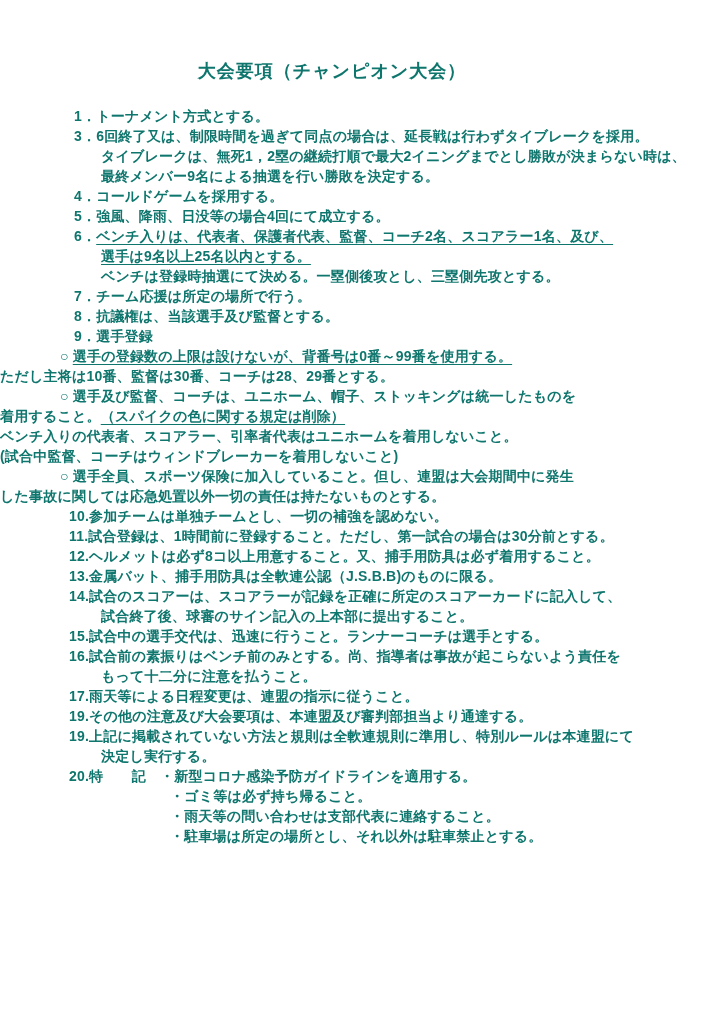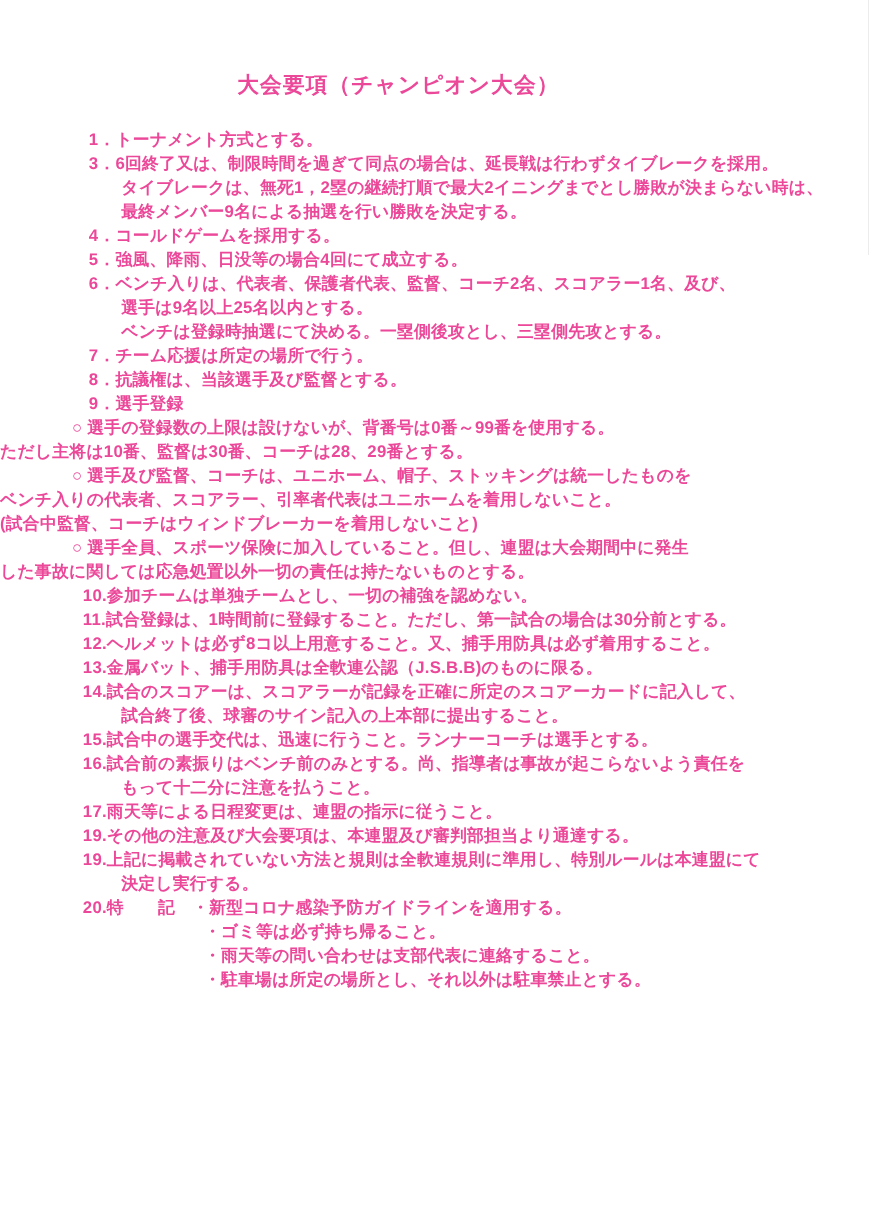--- a/index.html
+++ b/index.html
@@ -6,21 +6,21 @@
   body{
     background:#888;
     font-family:"Liberation Sans", sans-serif;
   }
   .page{
     position:relative;
     width:724px;
     height:1024px;
     margin:0 auto;
     background:#ffffff;
-    color:#ec4899;
+    color:#0f766e;
     overflow:hidden;
   }
   .doc-title{
     position:absolute;
     top:58px;
     left:0;
     width:664px;
     text-align:center;
     font-size:18px;
     font-weight:700;
@@ -43,20 +43,21 @@
     letter-spacing:0.2px;
   }
   
   .ind-n1{margin-left:74px;}   
   .ind-n2{margin-left:69px;}   
   .ind-c {margin-left:101px;}  
   .ind-b {margin-left:60px;}  
   .ind-bc{}  
   .ind-t {margin-left:170px;}  
   .u{
+    text-decoration:underline;
     text-decoration-thickness:1.2px;
     text-underline-offset:3px;
     text-align:center;
   }
 </style>
 </head>
 <body>
 
 <div class="page">
   <div class="doc-title">大会要項（チャンピオン大会）</div>
@@ -69,20 +70,21 @@
       <div class="line ind-n1"><span>5．強風、降雨、日没等の場合4回にて成立する。</span></div>
       <div class="line ind-n1"><span>6．</span><span class="u">ベンチ入りは、代表者、保護者代表、監督、コーチ2名、スコアラー1名、及び、</span></div>
       <div class="line ind-c"><span class="u">選手は9名以上25名以内とする。</span></div>
       <div class="line ind-c"><span>ベンチは登録時抽選にて決める。一塁側後攻とし、三塁側先攻とする。</span></div>
       <div class="line ind-n1"><span>7．チーム応援は所定の場所で行う。</span></div>
       <div class="line ind-n1"><span>8．抗議権は、当該選手及び監督とする。</span></div>
       <div class="line ind-n1"><span>9．選手登録</span></div>
       <div class="line ind-b"><span>○ </span><span class="u">選手の登録数の上限は設けないが、背番号は0番～99番を使用する。</span></div>
       <div class="line ind-bc"><span>ただし主将は10番、監督は30番、コーチは28、29番とする。</span></div>
       <div class="line ind-b"><span>○ 選手及び監督、コーチは、ユニホーム、帽子、ストッキングは統一したものを</span></div>
+      <div class="line ind-bc"><span>着用すること。</span><span class="u">（スパイクの色に関する規定は削除）</span></div>
       <div class="line ind-bc"><span>ベンチ入りの代表者、スコアラー、引率者代表はユニホームを着用しないこと。</span></div>
       <div class="line ind-bc"><span>(試合中監督、コーチはウィンドブレーカーを着用しないこと)</span></div>
       <div class="line ind-b"><span>○ 選手全員、スポーツ保険に加入していること。但し、連盟は大会期間中に発生</span></div>
       <div class="line ind-bc"><span>した事故に関しては応急処置以外一切の責任は持たないものとする。</span></div>
       <div class="line ind-n2"><span>10.参加チームは単独チームとし、一切の補強を認めない。</span></div>
       <div class="line ind-n2"><span>11.試合登録は、1時間前に登録すること。ただし、第一試合の場合は30分前とする。</span></div>
       <div class="line ind-n2"><span>12.ヘルメットは必ず8コ以上用意すること。又、捕手用防具は必ず着用すること。</span></div>
       <div class="line ind-n2"><span>13.金属バット、捕手用防具は全軟連公認（J.S.B.B)のものに限る。</span></div>
       <div class="line ind-n2"><span>14.試合のスコアーは、スコアラーが記録を正確に所定のスコアーカードに記入して、</span></div>
       <div class="line ind-c"><span>試合終了後、球審のサイン記入の上本部に提出すること。</span></div>

